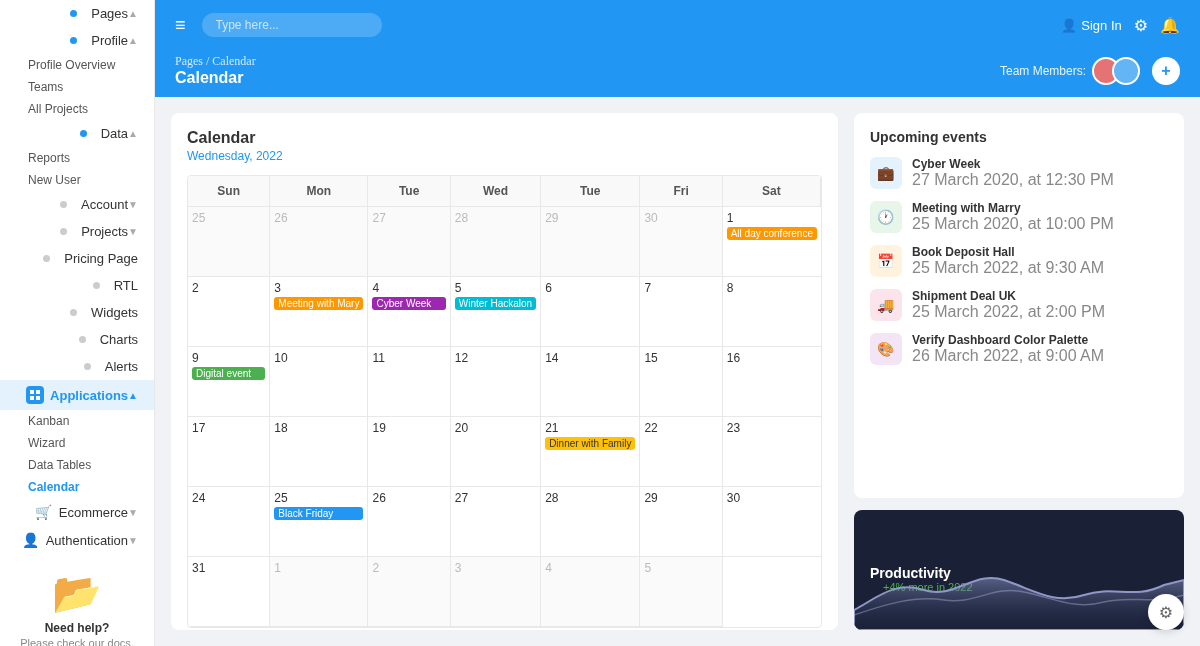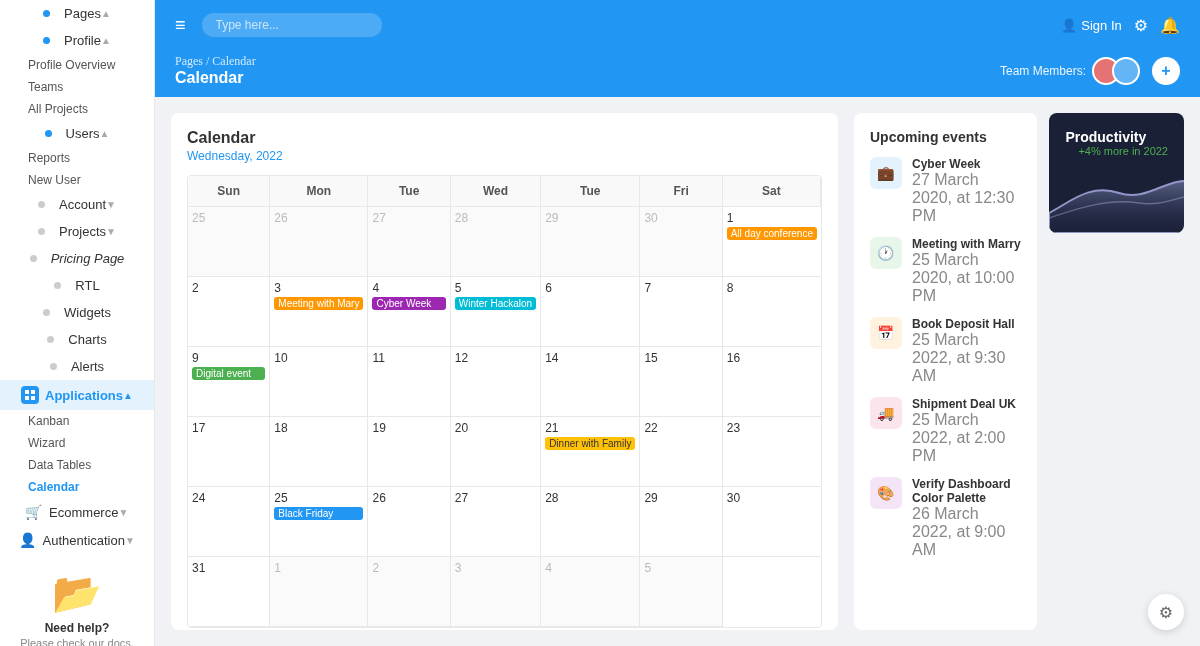--- a/index.html
+++ b/index.html
@@ -1,20 +1,20 @@
 <!DOCTYPE html>
 <html><head>
   <meta charset="utf-8">
   <style>
     * { box-sizing: border-box; margin: 0; padding: 0; }
     body { font-family: 'Segoe UI', Arial, sans-serif; background: #f0f2f5; display: flex; height: 646px; overflow: hidden; font-size: 13px; }
 
     
     .sidebar { width: 155px; background: #fff; height: 100%; overflow-y: auto; border-right: 1px solid #e8e8e8; display: flex; flex-direction: column; }
-    .sidebar-item { padding: 6px 16px; cursor: pointer; display: flex; align-items: center; justify-content: center; font-size: 13px; color: #333; }
+    .sidebar-item { padding: 6px 16px; cursor: pointer; display: flex; align-items: center; justify-content: flex-end; font-size: 13px; color: #333; }
     .sidebar-item .dot { width: 7px; height: 7px; border-radius: 50%; background: #2196F3; display: inline-block; margin-right: 8px; flex-shrink: 0; }
     .sidebar-item .dot.white { background: #ccc; }
     .sidebar-sub { padding: 4px 16px 4px 28px; font-size: 12px; color: #555; cursor: pointer; }
     .sidebar-item .chevron { font-size: 10px; color: #aaa; }
     .sidebar-spacer { flex: 1; }
     .sidebar-help { padding: 16px; text-align: center; }
     .sidebar-help-icon { font-size: 40px; }
     .sidebar-help-title { font-size: 12px; font-weight: bold; color: #333; margin: 4px 0 2px; }
     .sidebar-help-sub { font-size: 11px; color: #888; }
     .header-menu-icon { color: #fff; font-size: 18px; cursor: pointer; margin-right: 16px; }
@@ -48,31 +48,31 @@
     .cal-cell .day-num { font-size: 12px; margin-bottom: 2px; }
     .event-bar { border-radius: 3px; padding: 1px 4px; font-size: 10px; color: #fff; margin-bottom: 2px; white-space: nowrap; overflow: hidden; text-overflow: ellipsis; }
     .ev-orange { background: #ff9800; }
     .ev-purple { background: #9c27b0; }
     .ev-cyan { background: #00bcd4; }
     .ev-green { background: #4caf50; }
     .ev-amber { background: #ffc107; color: #333; }
     .ev-blue { background: #2196F3; }
 
     
-    .right-panel { width: 330px; display: flex; gap: 12px; }
+    .right-panel { width: 330px; display: flex; flex-direction: column; gap: 12px; }
     .upcoming-panel { background: #fff; border-radius: 8px; padding: 16px; flex: 1; }
     .upcoming-title { font-size: 14px; font-weight: 600; color: #333; margin-bottom: 12px; }
     .event-item { display: flex; align-items: flex-start; gap: 10px; margin-bottom: 12px; }
     .event-icon { width: 32px; height: 32px; border-radius: 6px; background: #e3f2fd; display: flex; align-items: center; justify-content: center; font-size: 14px; flex-shrink: 0; }
     .event-info .event-name { font-size: 12px; font-weight: 600; color: #333; }
     .event-info .event-time { font-size: 16px; color: #888; }
 
     
     .productivity-panel { background: #1a2035; border-radius: 8px; padding: 16px; height: 120px; position: relative; overflow: hidden; }
-    .prod-title { font-size: 14px; font-weight: 600; color: #fff; }
+    .prod-title { font-size: 14px; font-weight: 600; color: #fff; margin-top: 39px; }
     .prod-sub { font-size: 11px; color: #4caf50; margin-bottom: 8px; margin-left: 13px; }
     .prod-chart { position: absolute; bottom: 0; left: 0; right: 0; height: 80px; }
 
     
     .settings-fab { position: fixed; bottom: 16px; right: 16px; width: 36px; height: 36px; background: #fff; border-radius: 50%; display: flex; align-items: center; justify-content: center; box-shadow: 0 2px 8px rgba(0,0,0,0.15); cursor: pointer; font-size: 16px; color: #666; }
 
     .header-top { background: #2196F3; display: flex; align-items: center; padding: 0 20px; height: 50px; }
     .header-bottom { background: #2196F3; display: flex; align-items: center; padding: 4px 20px 10px; justify-content: space-between; }
   </style>
 </head>
@@ -94,21 +94,21 @@
     </span>
     <span class="chevron">▲</span>
   </div>
   <div class="sidebar-sub">Profile Overview</div>
   <div class="sidebar-sub">Teams</div>
   <div class="sidebar-sub">All Projects</div>
 
   <div class="sidebar-item">
     <span style="display:flex;align-items:center;gap:6px;">
       <span class="dot"></span>
-      <span>Users</span>
+      <span>Data</span>
     </span>
     <span class="chevron">▲</span>
   </div>
   <div class="sidebar-sub">Reports</div>
   <div class="sidebar-sub">New User</div>
 
   <div class="sidebar-item">
     <span style="display:flex;align-items:center;gap:6px;">
       <span class="dot white"></span>
       <span>Account</span>
@@ -118,21 +118,21 @@
 
   <div class="sidebar-item">
     <span style="display:flex;align-items:center;gap:6px;">
       <span class="dot white"></span>
       <span>Projects</span>
     </span>
     <span class="chevron">▼</span>
   </div>
 
   <div class="sidebar-item">
-    <span style="display:flex;align-items:center;gap:6px;font-style:italic;">
+    <span style="display:flex;align-items:center;gap:6px;">
       <span class="dot white"></span>
       <span>Pricing Page</span>
     </span>
   </div>
 
   <div class="sidebar-item">
     <span style="display:flex;align-items:center;gap:6px;">
       <span class="dot white"></span>
       <span>RTL</span>
     </span>

